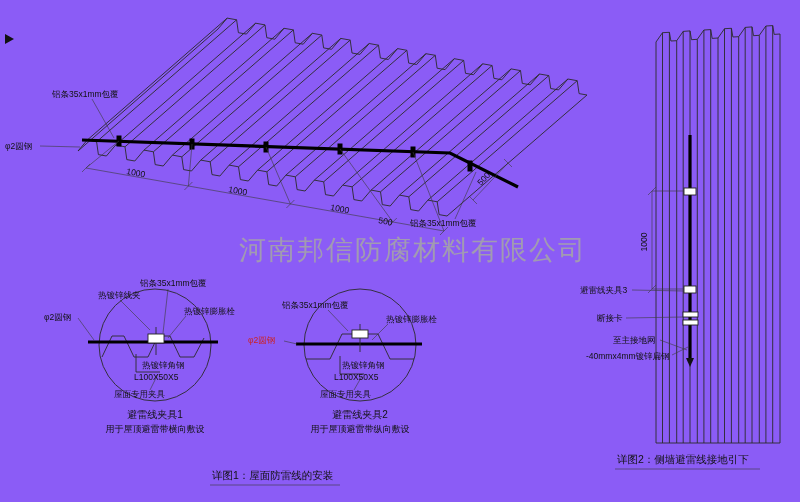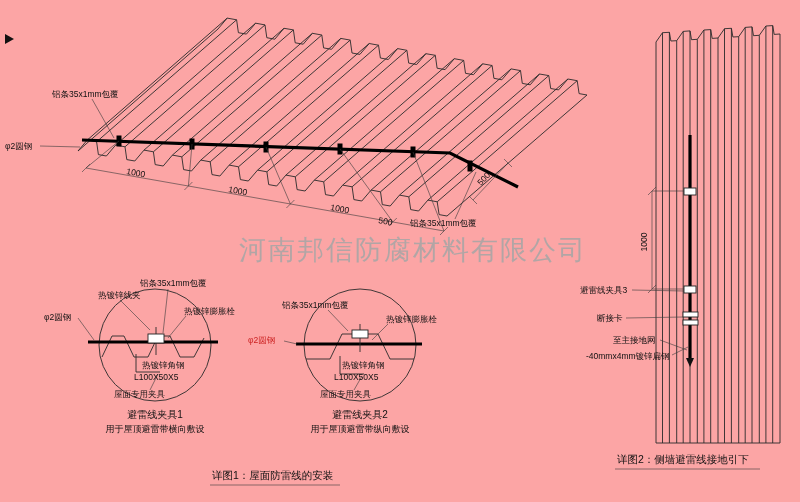--- a/index.html
+++ b/index.html
@@ -1,16 +1,16 @@
 <!DOCTYPE html>
 <html><head>
 <meta charset="utf-8">
 <style>
   html,body{margin:0;padding:0;background:#ffffff;}
-  .page{position:relative;width:800px;height:502px;background:#fca5a5;overflow:hidden;
+  .page{position:relative;width:800px;height:502px;background:#8b5cf6;overflow:hidden;
         font-family:"Liberation Sans","DejaVu Sans",sans-serif;}
   svg{position:absolute;left:0;top:0;}
   .ln{stroke:#2a2a2a;stroke-width:0.9;fill:none;}
   .thin{stroke:#3a3a3a;stroke-width:0.6;fill:none;}
   .wire{stroke:#000;stroke-width:3.2;fill:none;}
   .lnf{stroke:#222;stroke-width:0.9;fill:#fff;}
   .clampf{fill:#000;stroke:none;}
   .fillb{fill:#111;stroke:none;}
   text{fill:#111;font-family:"Liberation Sans","DejaVu Sans",sans-serif;}
   .lbl{font-size:8.5px;}

